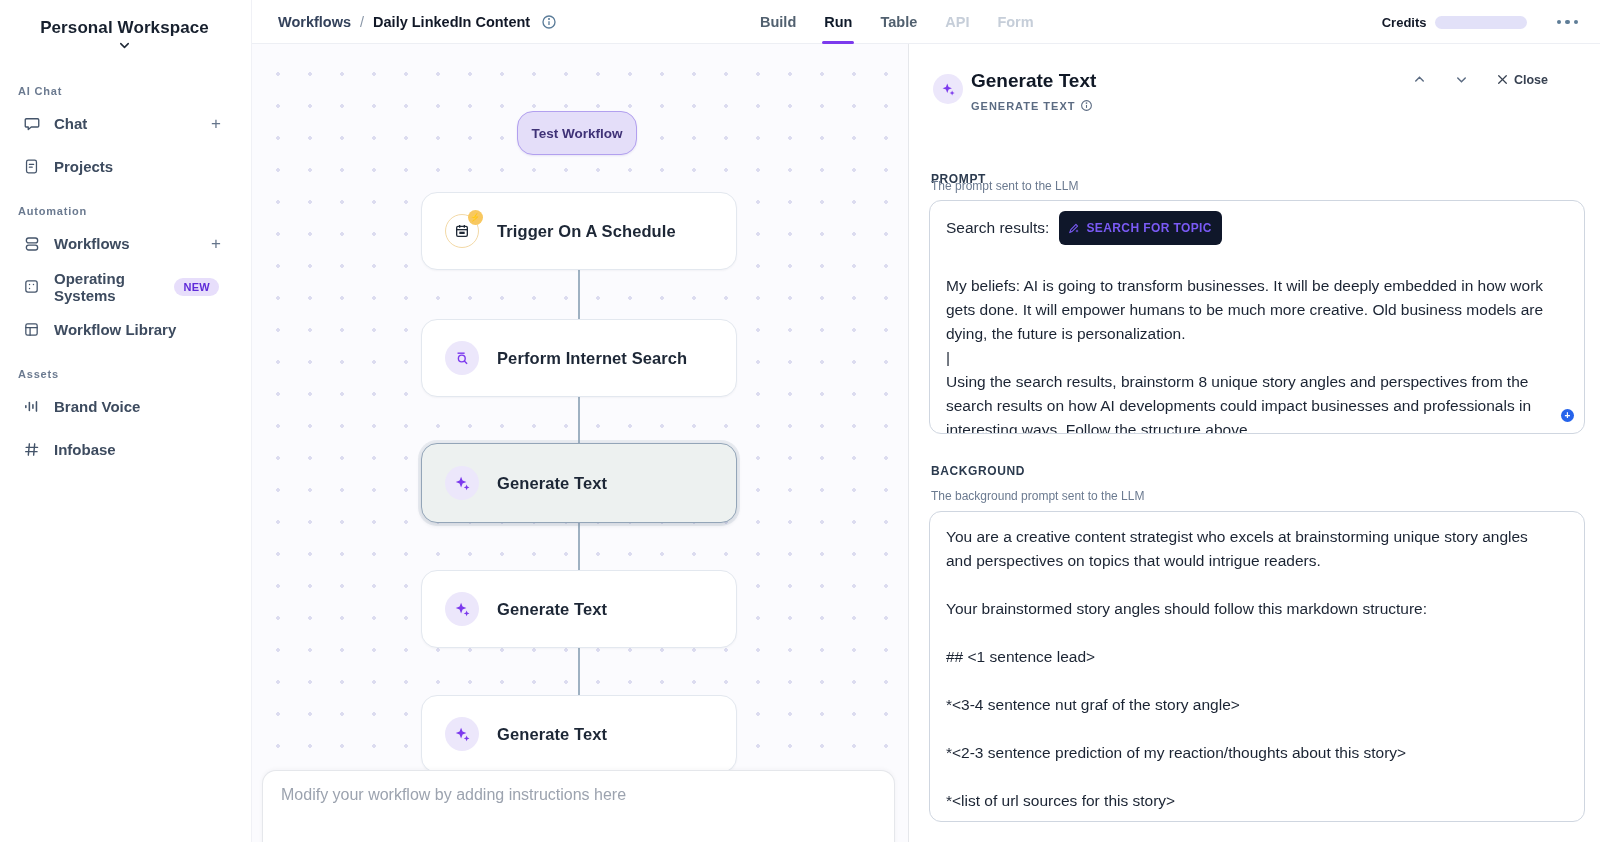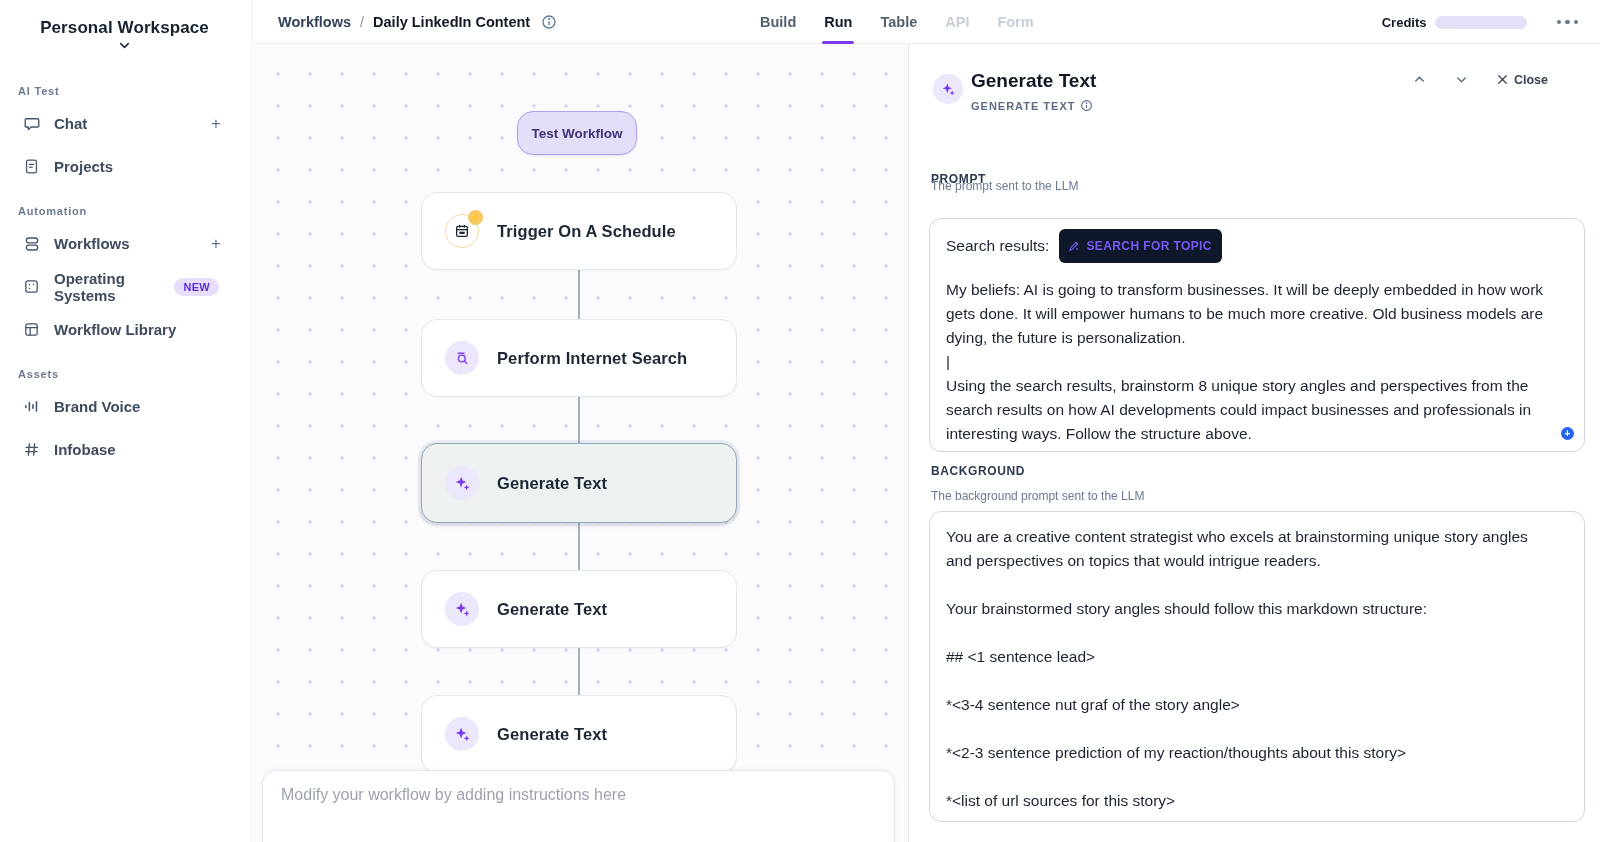--- a/index.html
+++ b/index.html
@@ -62,46 +62,46 @@
   .panel-head-ic { position:absolute; left:24px; top:30px; width:30px; height:30px; border-radius:50%; background:#ece7fb; display:flex; align-items:center; justify-content:center; }
   .panel-title { position:absolute; left:62px; top:26px; font-size:19px; font-weight:bold; color:#101826; }
   .panel-sub { position:absolute; left:62px; top:55px; display:flex; align-items:center; gap:5px; font-size:11px; font-weight:bold; color:#5b6b82; letter-spacing:1px; }
   .panel-controls { position:absolute; top:28px; right:52px; display:flex; align-items:center; gap:27px; }
   .chev-btn, .close-btn { cursor:pointer; display:flex; align-items:center; gap:5px; color:#5b6b82; }
   .close-btn { color:#374151; font-size:12.5px; font-weight:600;text-align:center; }
 
   .sec-label { position:absolute; left:22px; font-size:12px; font-weight:bold; color:#2b3a4e; letter-spacing:.6px; }
   .sec-helper { position:absolute; left:22px; font-size:12px; color:#6b7a90; }
   .ta-box { position:absolute; left:20px; width:656px; border:1px solid #cfd6e0; border-radius:12px; background:#fff; padding:13px 16px; font-size:15.5px; line-height:24px; color:#1b2433; overflow:hidden; }
-  .prompt-box { top:174px; height:234px; }
+  .prompt-box { top:156px; height:234px; }
   .bg-box { top:467px; height:311px; }
   .pre { white-space:pre-wrap; max-width:604px; }
   .prompt-row { display:flex; align-items:center; gap:10px; height:28px; }
   .prompt-prefix { font-size:15.5px; color:#1b2433; }
   .chip { display:inline-flex; align-items:center; gap:6px; background:#0f172a; color:#7a5af5; border-radius:6px; padding:5px 10px 5px 8px; font-size:12px; font-weight:bold; letter-spacing:.4px; cursor:pointer; white-space:nowrap; }
-  .prompt-body { margin-top:18px; }
+  .prompt-body { margin-top:32px; }
   .blue-plus { position:absolute; right:10px; bottom:11px; width:13px; height:13px; border-radius:50%; background:#2563eb; color:#fff; font-size:10px; line-height:13px; text-align:center; font-weight:bold; cursor:pointer; }
 </style>
 </head>
 <body>
 
 <div class="app">
 
   <aside class="sidebar">
     <div class="workspace">
       <span class="workspace-title">Personal Workspace</span>
       <span>
         <svg class="stroke" width="15" height="15" viewBox="0 0 24 24" style="stroke:#1f2937;stroke-width:2.4">
             <polyline points="6,9 12,15 18,9"></polyline>
           </svg>
       </span>
     </div>
 
     <div class="side-section">
-      <div class="side-label">AI Test</div>
+      <div class="side-label">AI Chat</div>
       <div class="side-item">
         <span class="ic">
           <svg class="stroke" width="18" height="18" viewBox="0 0 24 24">
               <path d="M4.5 5 h15 a1.5 1.5 0 0 1 1.5 1.5 v8 a1.5 1.5 0 0 1 -1.5 1.5 h-8.5 l-4 3.4 v-3.4 h-2.5 a1.5 1.5 0 0 1 -1.5 -1.5 v-8 a1.5 1.5 0 0 1 1.5 -1.5 z"></path>
             </svg>
         </span>
         <span class="lbl">Chat</span>
         <span class="plus">+</span>
       </div>
       <div class="side-item">

